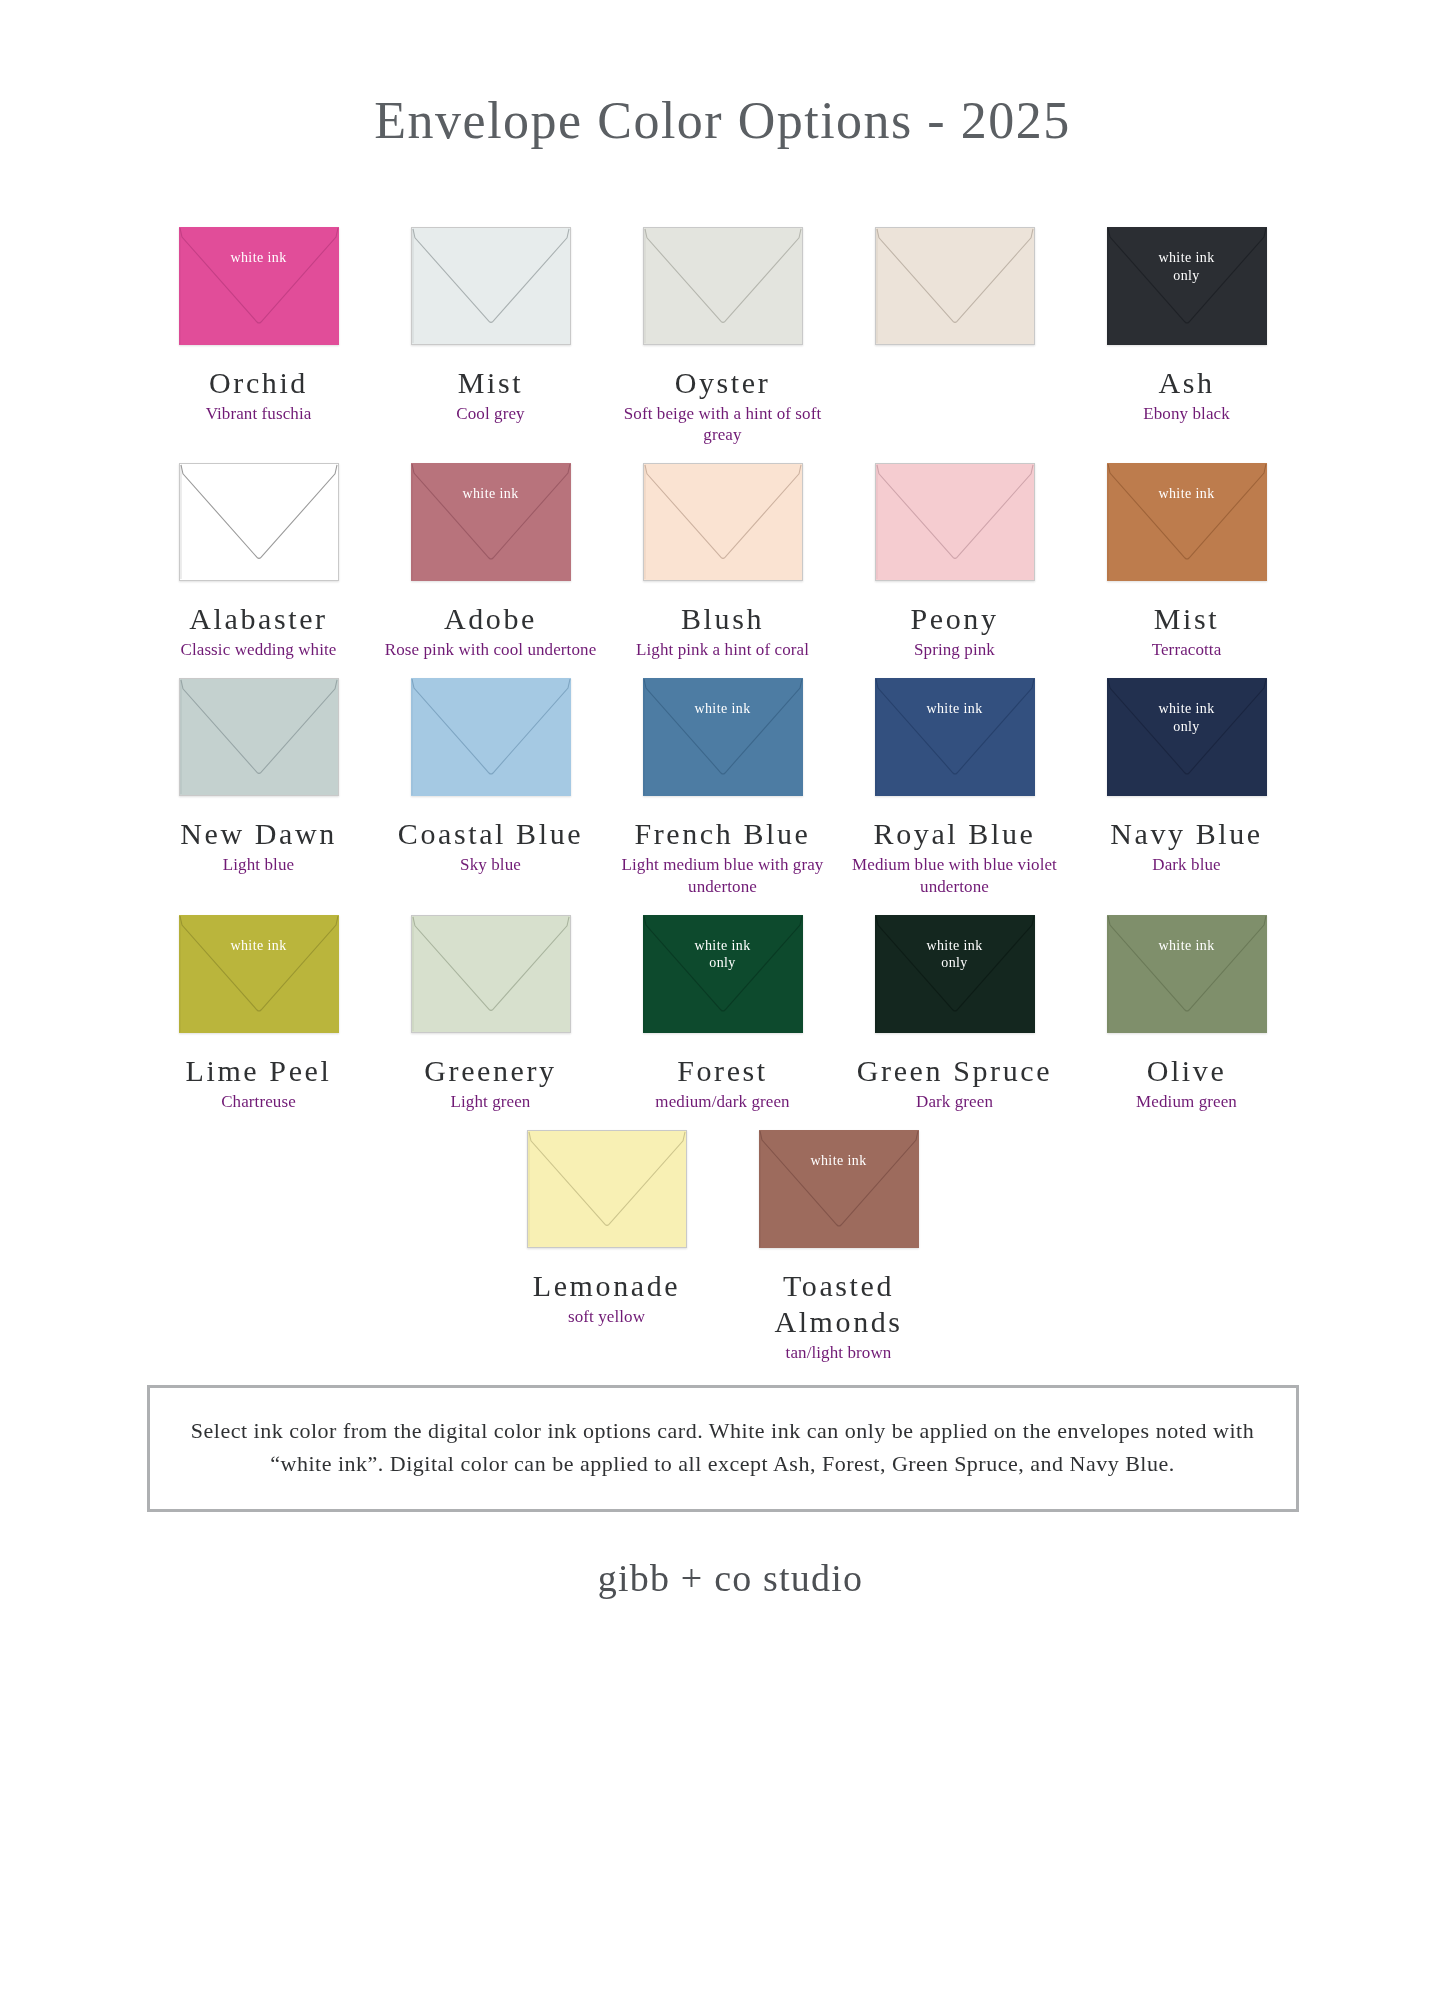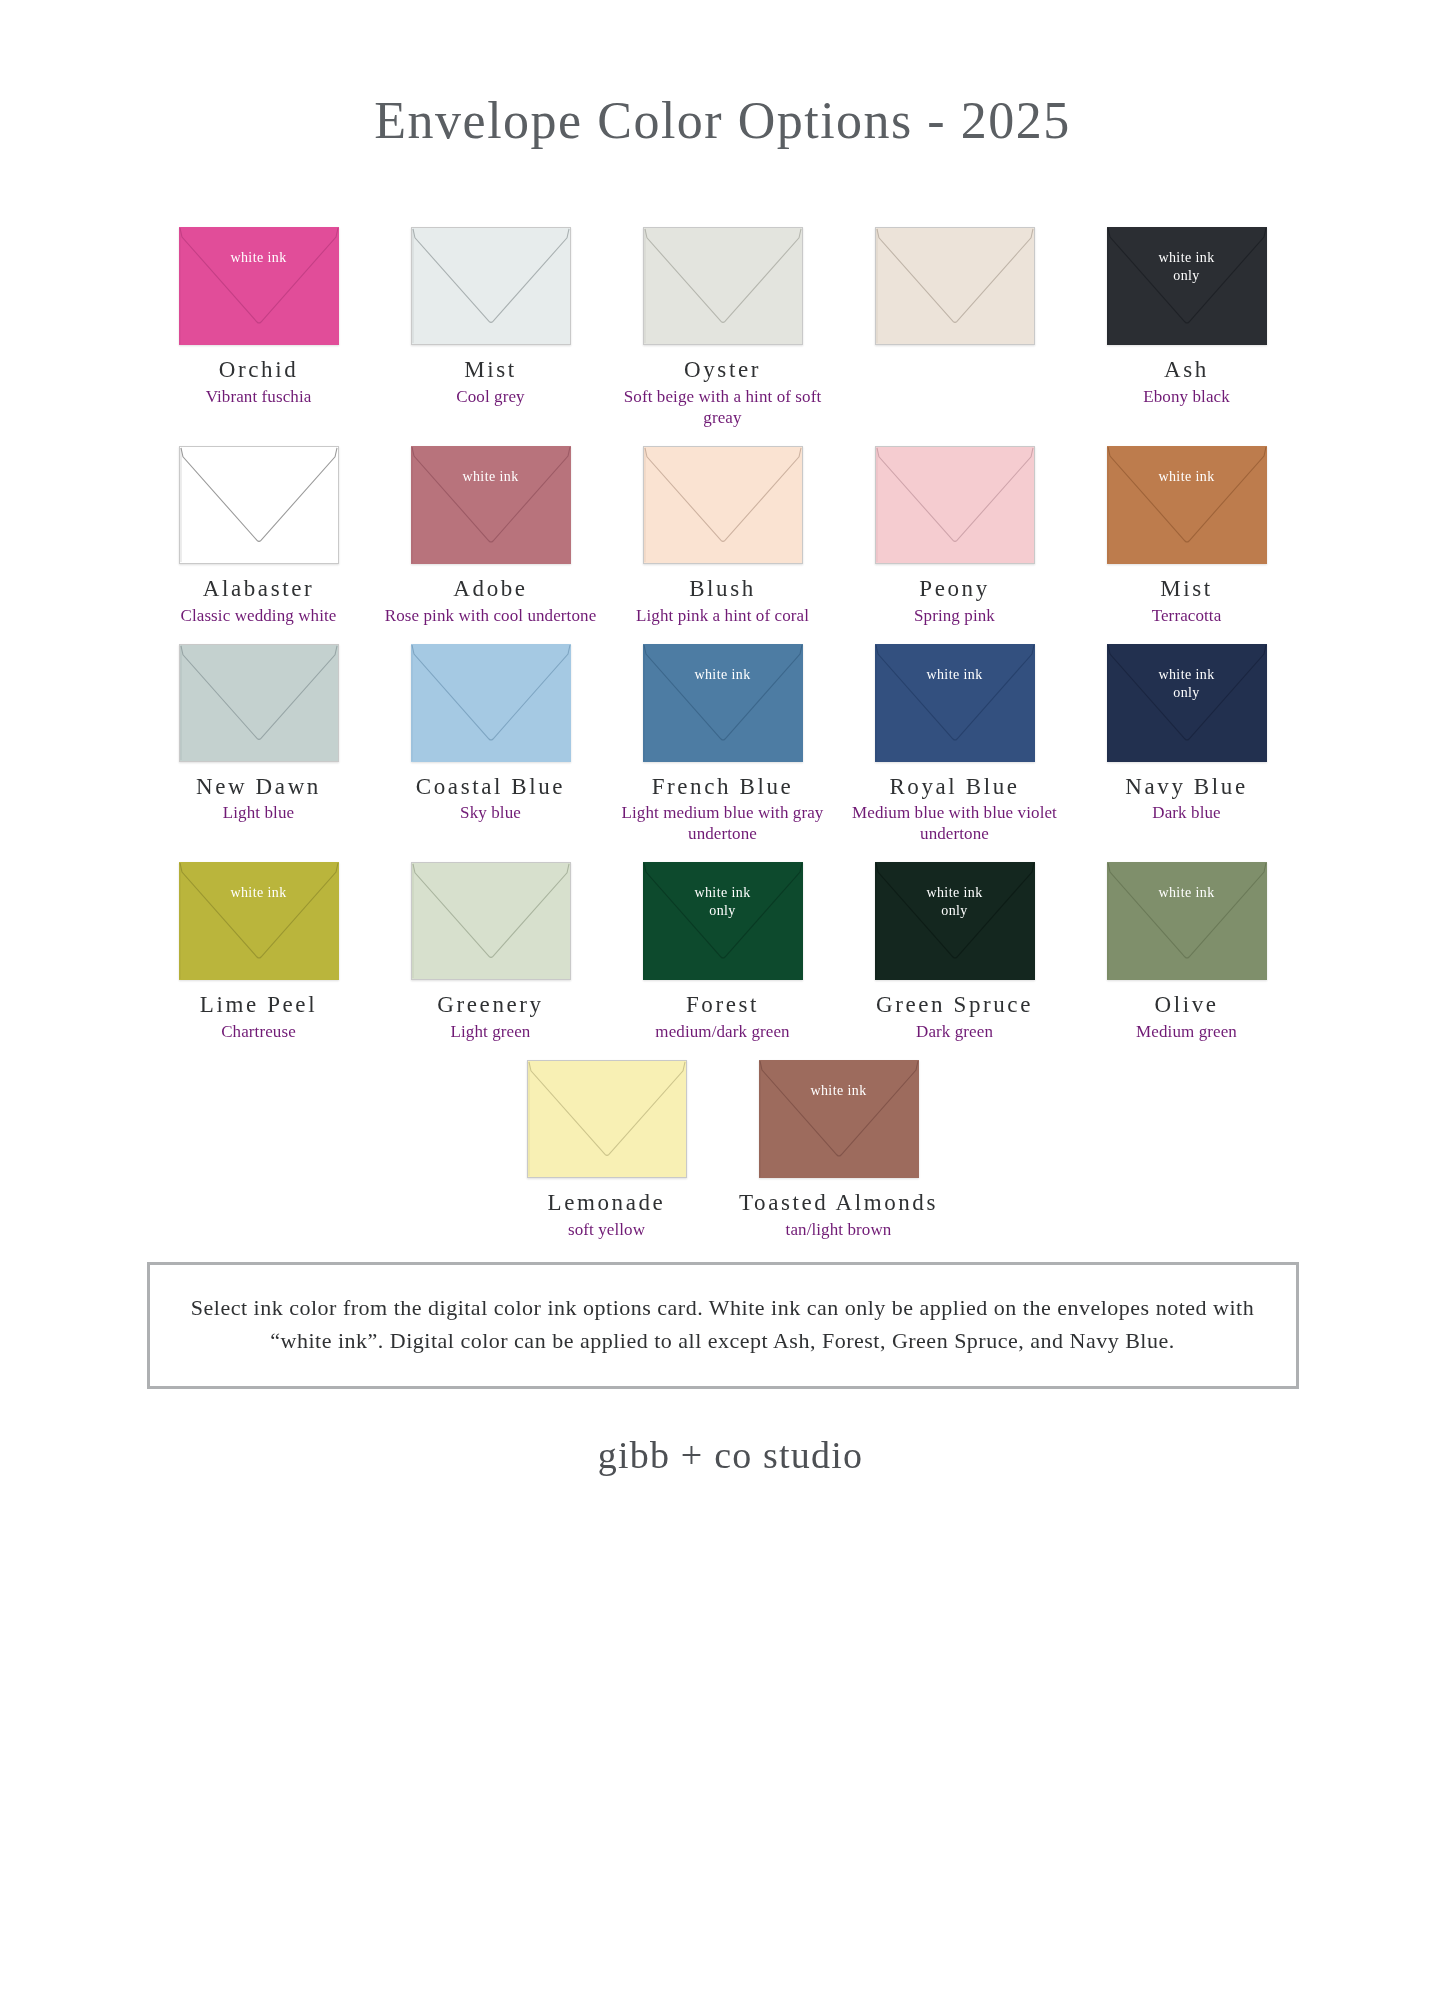--- a/index.html
+++ b/index.html
@@ -44,20 +44,21 @@
   }
   .swatch-row.centered {
     justify-content: center;
   }
   .swatch-cell {
     width: 232px;
     flex: 0 0 232px;
     display: flex;
     flex-direction: column;
     align-items: center;
+    gap: 9px;
   }
 
   
   .envelope {
     position: relative;
     width: 160px;
     height: 118px;
     box-sizing: border-box;
     overflow: hidden;
     box-shadow: 0 1px 2px rgba(0,0,0,0.13);
@@ -88,21 +89,21 @@
     font-family: "Liberation Serif", "DejaVu Serif", serif;
   }
 
   
   .caption {
     width: 232px;
     text-align: center;
     margin-top: 11px;
   }
   .swatch-name {
-    font-size: 23px;
+    font-size: 30px;
     letter-spacing: 2.6px;
     color: #2f3133;
     line-height: 1.2;
     font-family: "Liberation Serif", "DejaVu Serif", serif;
   }
   .swatch-desc {
     font-size: 17px;
     color: #701a75;
     line-height: 1.24;
     margin-top: 2px;

